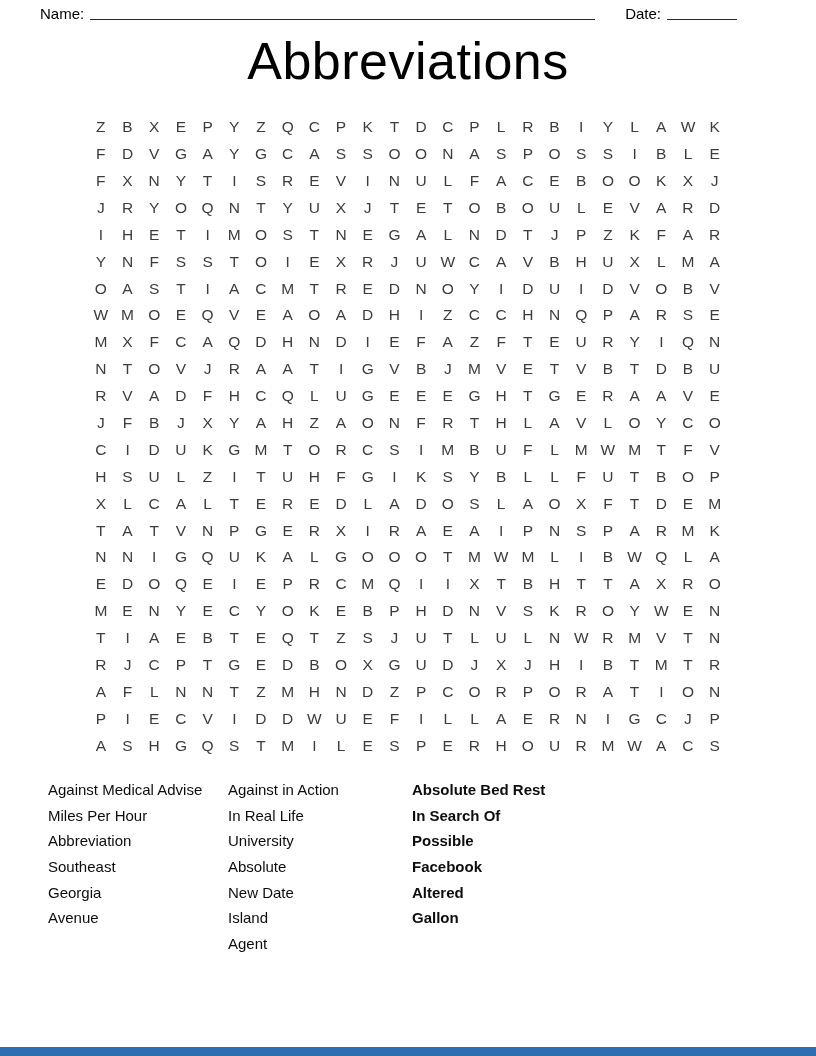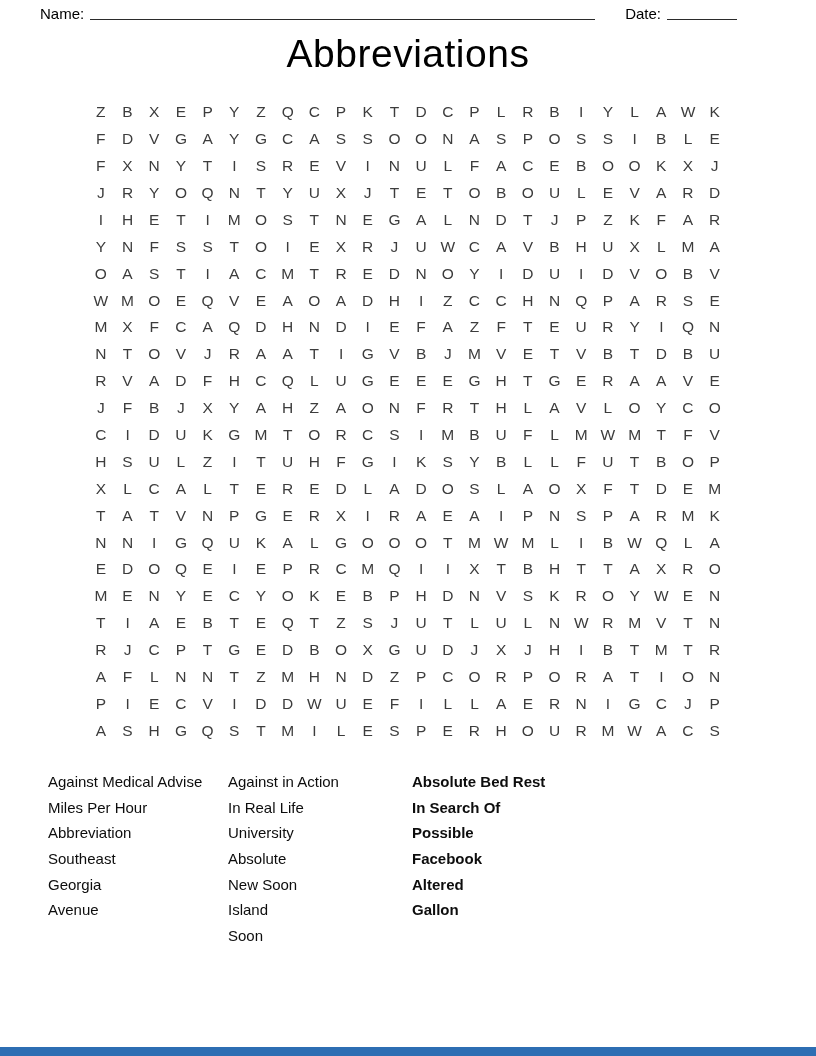--- a/index.html
+++ b/index.html
@@ -28,21 +28,21 @@
     height: 15px;
   }
   .name-line { flex: 1; margin: 0 0 2px 6px; }
   .date-label { margin-left: 30px; }
   .date-line { width: 70px; margin: 0 0 2px 6px; }
 
   
   .title {
     margin-top: 10px;
     text-align: center;
-    font-size: 39px;
+    font-size: 52px;
     font-weight: 400;
     color: #000;
     line-height: 1.15;
     letter-spacing: 0.5px;
   }
 
   
   .grid {
     margin: 22px auto 0;
     width: 641px;
@@ -55,21 +55,21 @@
     align-items: center;
     justify-content: center;
     font-size: 15.5px;
     color: #3c3c3c;
   }
 
   
   .words {
     display: flex;
     padding-left: 48px;
-    margin-top: 25px;
+    margin-top: 18px;
     font-size: 15px;
     color: #0d0d0d;
   }
   .word-col { display: block; }
   .word-col.col1 { width: 180px; }
   .word-col.col2 { width: 176px; }
   .word-col.col3 { width: 184px; }
   .word-col.col4 { width: 180px; font-weight: bold; }
   .word { line-height: 25.6px; white-space: nowrap; }
 
@@ -683,23 +683,23 @@
         <div class="word">Abbreviation</div>
         <div class="word">Southeast</div>
         <div class="word">Georgia</div>
         <div class="word">Avenue</div>
       </div>
       <div class="word-col col3">
         <div class="word">Against in Action</div>
         <div class="word">In Real Life</div>
         <div class="word">University</div>
         <div class="word">Absolute</div>
-        <div class="word">New Soon</div>
+        <div class="word">New Date</div>
         <div class="word">Island</div>
-        <div class="word">Soon</div>
+        <div class="word">Agent</div>
       </div>
       <div class="word-col col4">
         <div class="word">Absolute Bed Rest</div>
         <div class="word">In Search Of</div>
         <div class="word">Possible</div>
         <div class="word">Facebook</div>
         <div class="word">Altered</div>
         <div class="word">Gallon</div>
       </div>
     </div>

